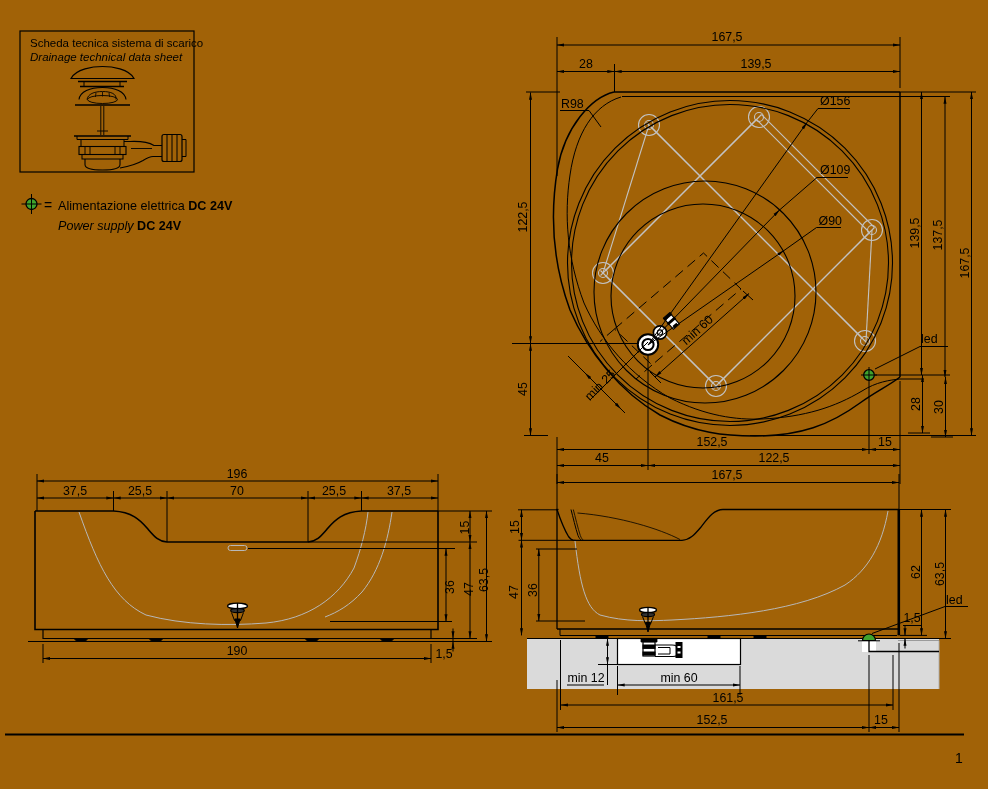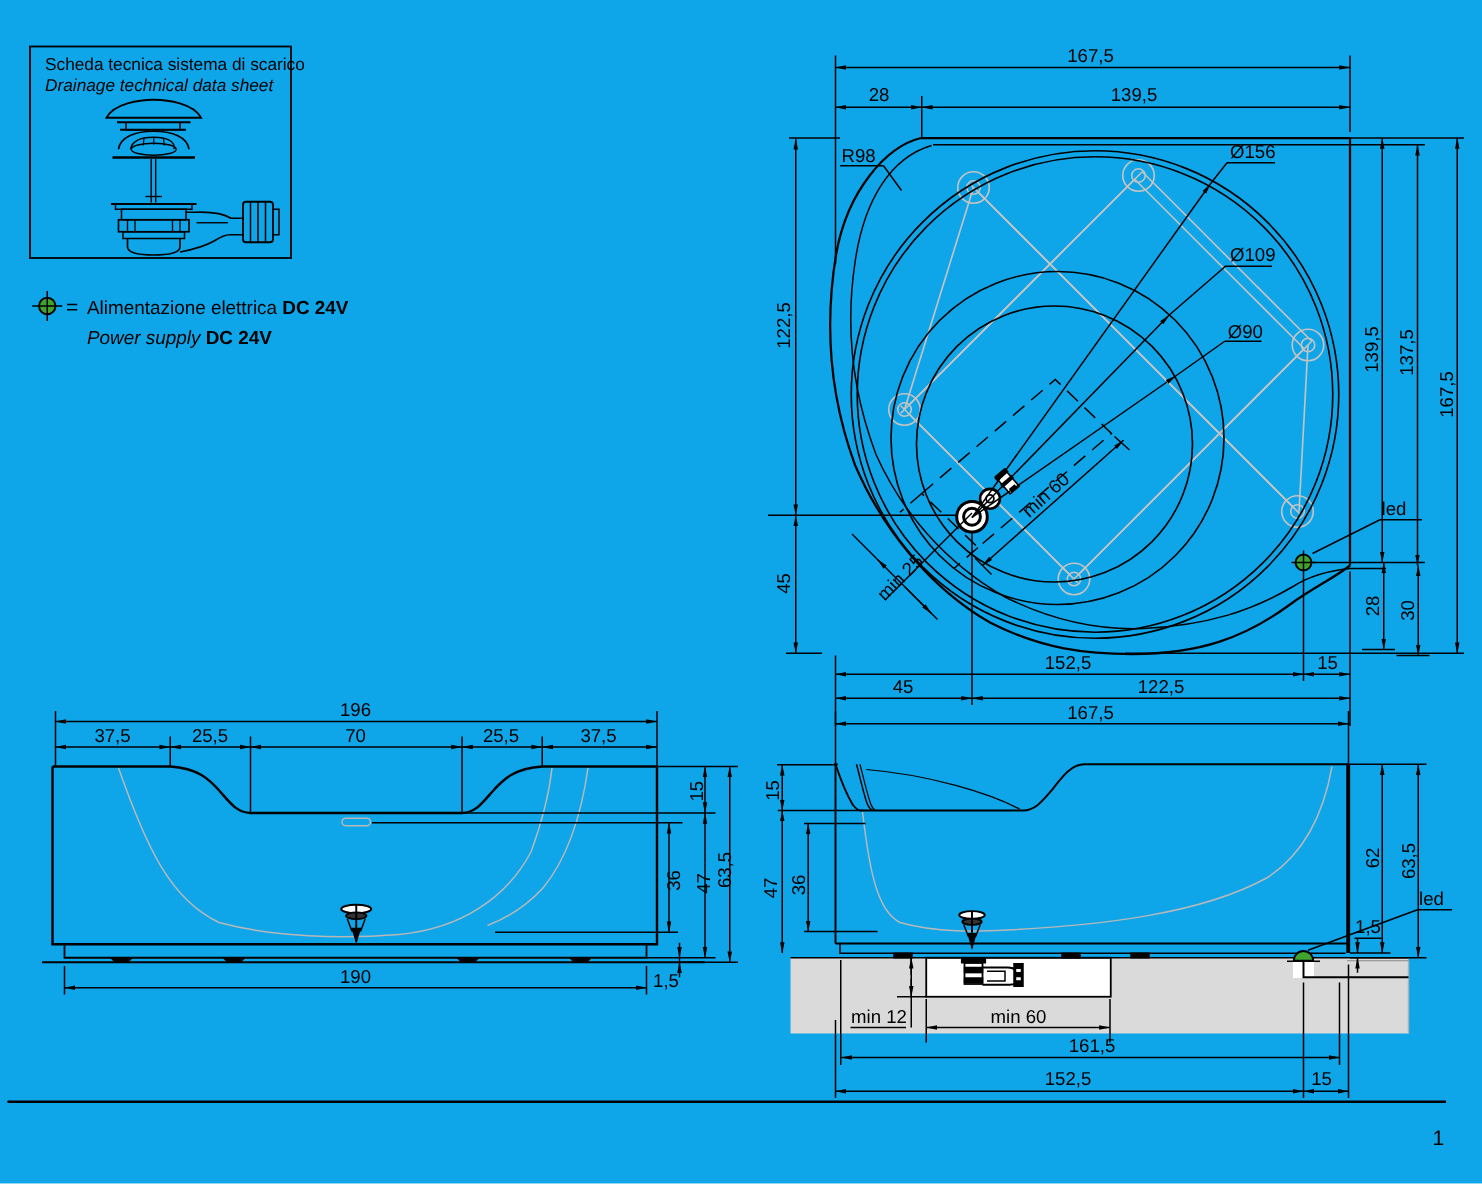--- a/index.html
+++ b/index.html
@@ -1,16 +1,16 @@
 <!DOCTYPE html>
 <html><head>
 <meta charset="utf-8">
 <style>
 html,body{margin:0;padding:0;background:#ffffff;}
-#page{width:988px;height:789px;position:relative;background:#0ea5e9;overflow:hidden;}
+#page{width:988px;height:789px;position:relative;background:#a16207;overflow:hidden;}
 svg{position:absolute;top:0;left:0;}
 text{font-family:"Liberation Sans",sans-serif;fill:#000;}
 .d{font-size:12.4px;}
 </style>
 </head>
 <body>
 <div id="page">
 <svg width="988" height="789" viewBox="0 0 988 789">
 <defs>
 <marker id="a" markerWidth="9" markerHeight="5" refX="7.2" refY="2.5" orient="auto-start-reverse" markerUnits="userSpaceOnUse">

